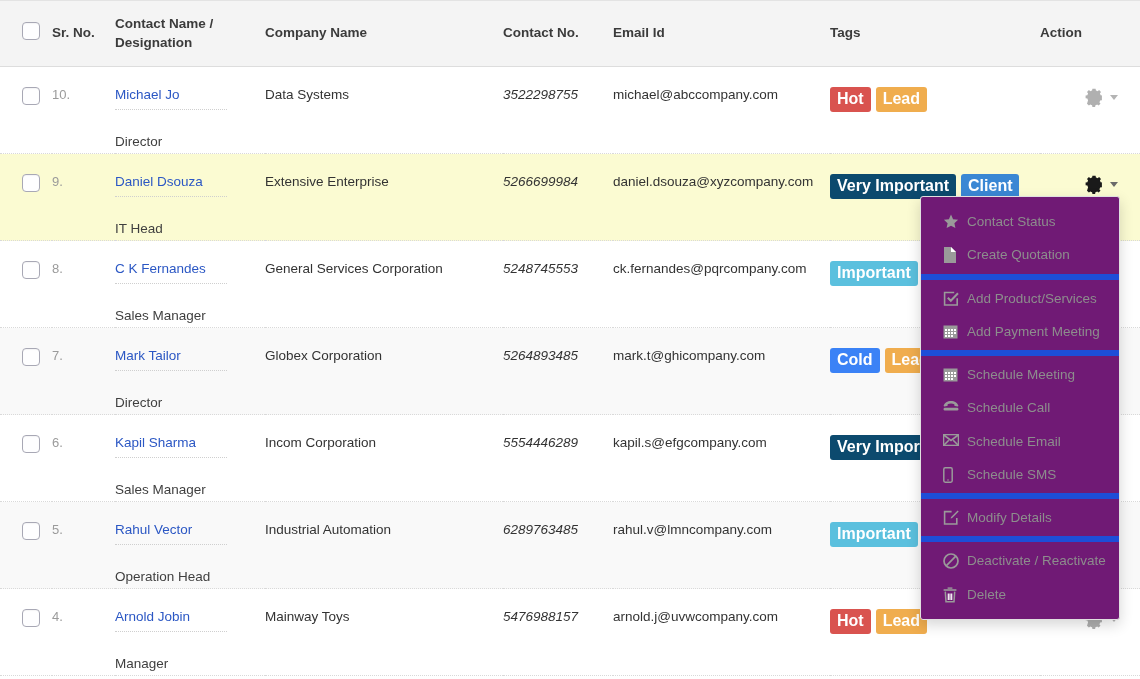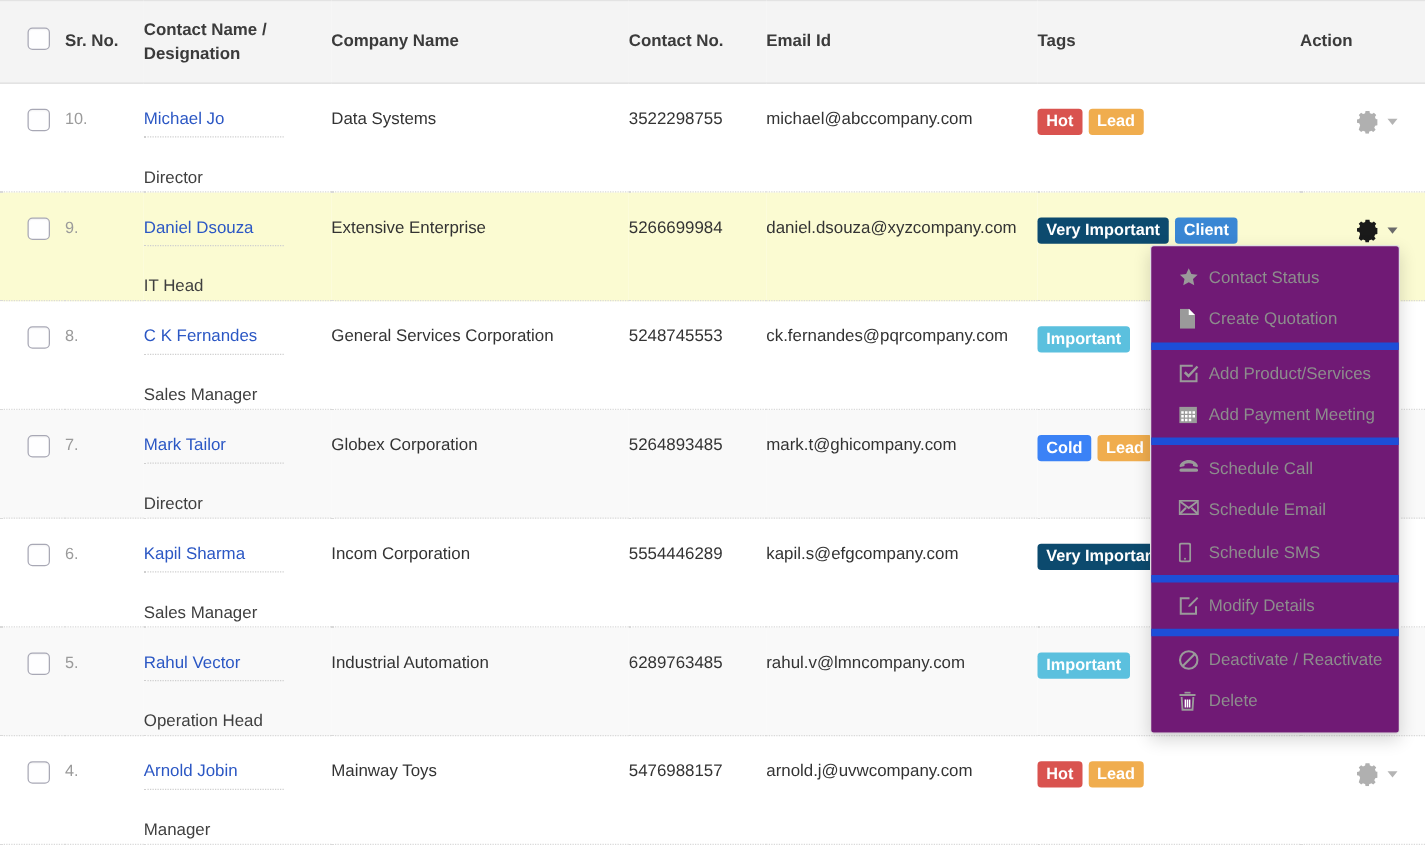--- a/index.html
+++ b/index.html
@@ -77,29 +77,29 @@
   }
   .desig-wrap {
     margin-top: 7px;
     padding-top: 24px;
     border-top: 1px dotted #cfcfcf;
     width: 112px;
     color: #3f3f3f;
     font-size: 13.5px;
   }
   .plain { color: #3a3a3a; }
-  .phone { color: #333; }
+  .phone { color: #333; font-style: italic; }
   .email { color: #333; }
 
   
   .tags { white-space: nowrap; }
   .tag {
     display: inline-block;
     color: #fff;
-    font-size: 13px;
+    font-size: 16px;
     font-weight: bold;
     padding: 3px 7px 4px;
     border-radius: 3px;
     margin-right: 5px;
     line-height: 1.1;
     vertical-align: top;
   }
   .tag-hot       { background: #d9534f; }
   .tag-lead      { background: #f0ad4e; }
   .tag-important { background: #5bc0de; }
@@ -350,20 +350,39 @@
               <rect x="5" y="11" width="2" height="2" fill="#fff"></rect>
               <rect x="8" y="11" width="2" height="2" fill="#fff"></rect>
             </svg>
           </span>
           <span class="dd-label">Add Payment Meeting</span>
         </div>
       </div>
       <div class="dd-group">
         <div class="dd-item">
           <span class="dd-ico">
+            <svg width="15" height="15" viewBox="0 0 15 15">
+              <rect x="0.5" y="1.5" width="14" height="13" fill="currentColor"></rect>
+              <rect x="2" y="5" width="2" height="2" fill="#fff"></rect>
+              <rect x="5" y="5" width="2" height="2" fill="#fff"></rect>
+              <rect x="8" y="5" width="2" height="2" fill="#fff"></rect>
+              <rect x="11" y="5" width="2" height="2" fill="#fff"></rect>
+              <rect x="2" y="8" width="2" height="2" fill="#fff"></rect>
+              <rect x="5" y="8" width="2" height="2" fill="#fff"></rect>
+              <rect x="8" y="8" width="2" height="2" fill="#fff"></rect>
+              <rect x="11" y="8" width="2" height="2" fill="#fff"></rect>
+              <rect x="2" y="11" width="2" height="2" fill="#fff"></rect>
+              <rect x="5" y="11" width="2" height="2" fill="#fff"></rect>
+              <rect x="8" y="11" width="2" height="2" fill="#fff"></rect>
+            </svg>
+          </span>
+          <span class="dd-label">Schedule Meeting</span>
+        </div>
+        <div class="dd-item">
+          <span class="dd-ico">
             <svg width="16" height="14" viewBox="0 0 16 14">
               <path fill="currentColor" d="M8 1C4.4 1 1.4 3 0.7 5.6c-.2.6.2 1 .7.9l2.6-.5c.5-.1.8-.5.7-1l-.1-.8C5.7 3.7 6.8 3.5 8 3.5s2.3.2 3.4.7l-.1.8c-.1.5.2.9.7 1l2.6.5c.5.1.9-.3.7-.9C14.6 3 11.6 1 8 1z"></path>
               <rect x="0.6" y="7.8" width="14.8" height="2.6" rx="1.2" fill="currentColor"></rect>
             </svg>
           </span>
           <span class="dd-label">Schedule Call</span>
         </div>
         <div class="dd-item">
           <span class="dd-ico">
             <svg width="16" height="12" viewBox="0 0 16 12">

